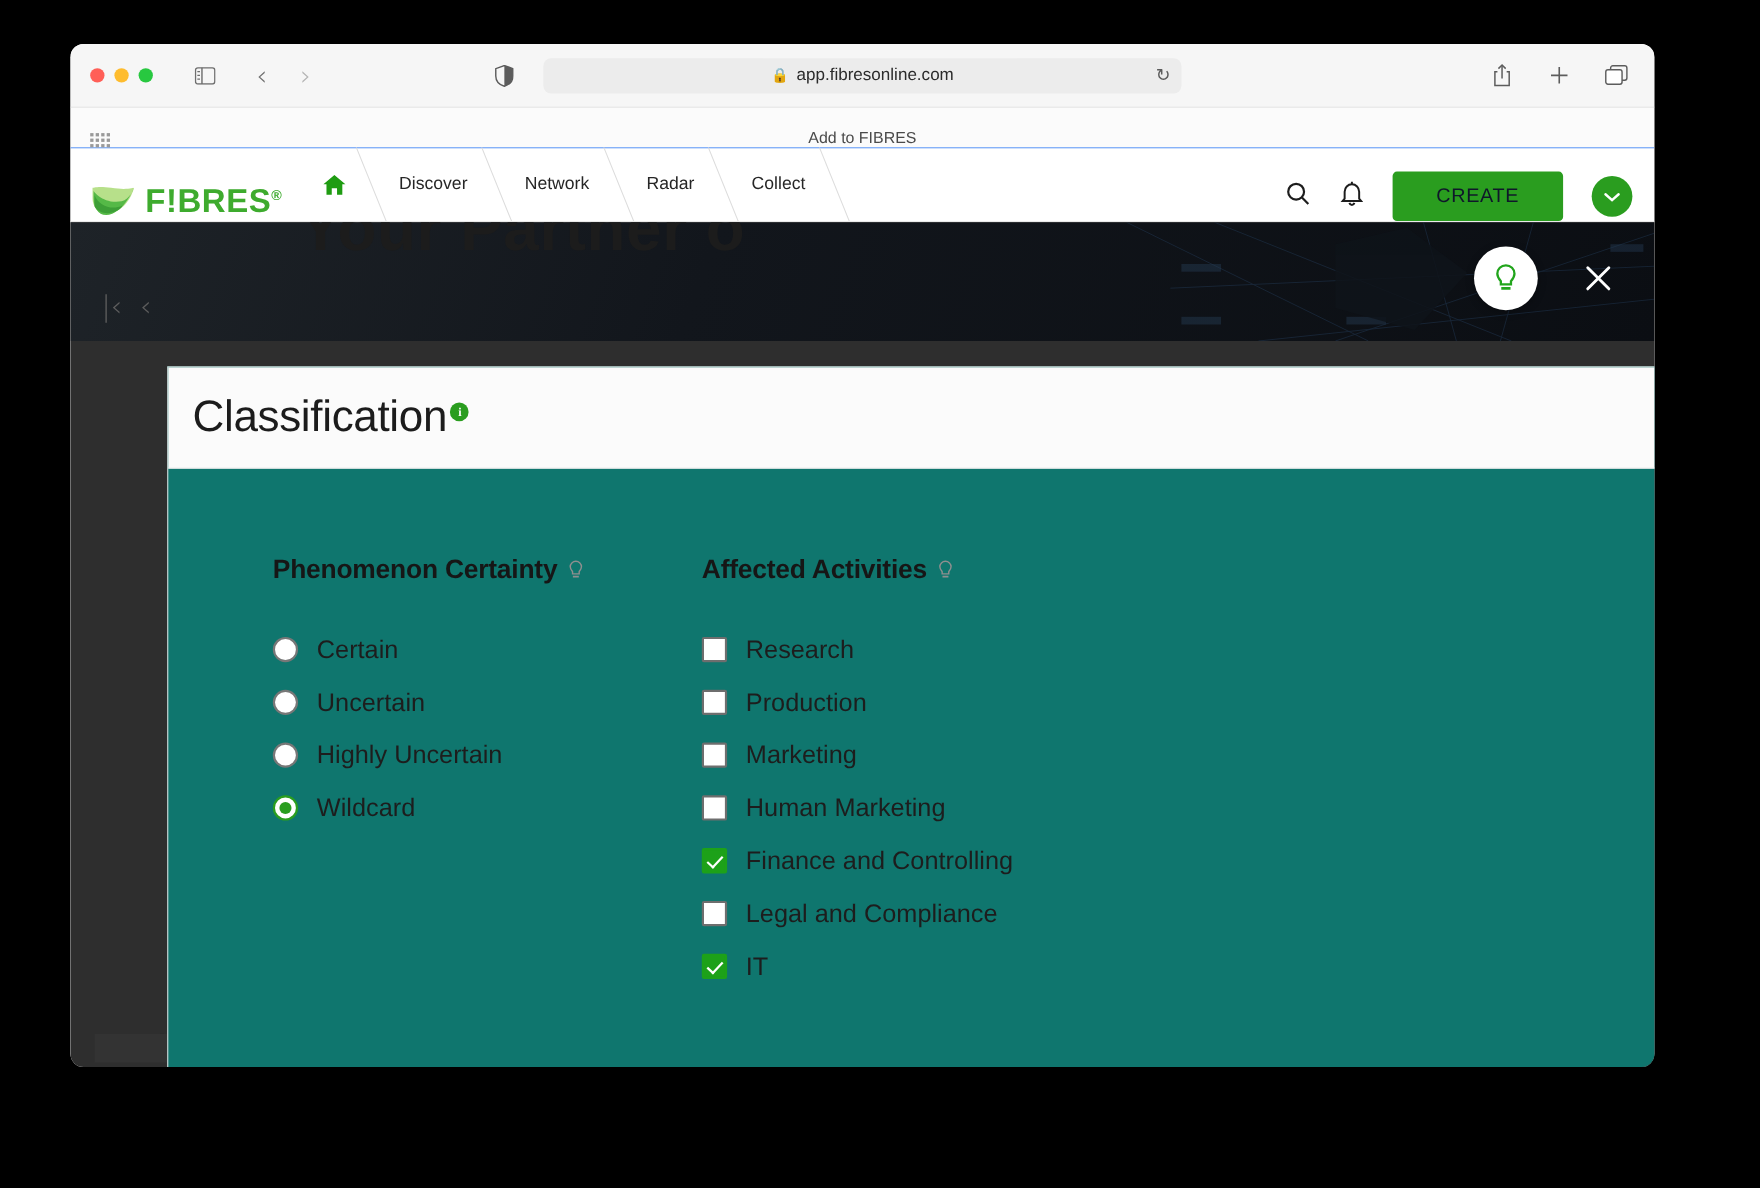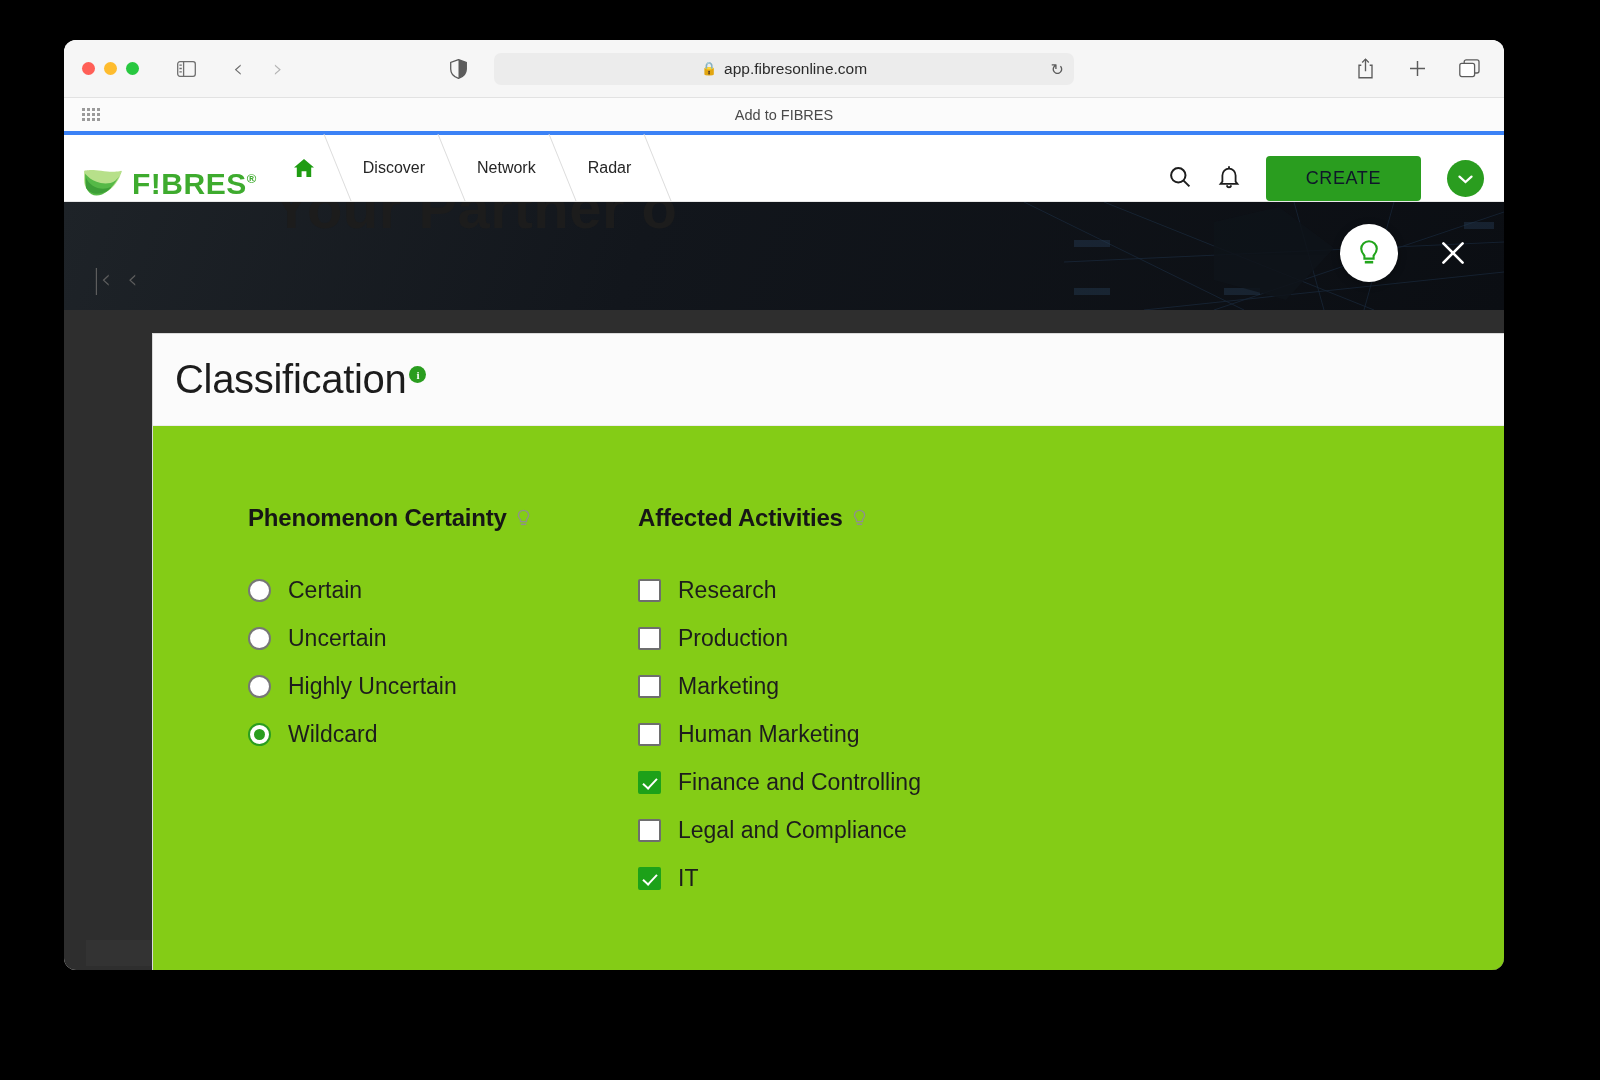--- a/index.html
+++ b/index.html
@@ -70,22 +70,22 @@
 
   .toolbar-right {
     position: absolute; right: 20px;
     display: flex; align-items: center; gap: 22px;
   }
 
   
   .bookmarks-bar {
     height: 37px;
     background: #fbfbfb;
-    border-bottom: 4px solid #3b82f6;
-    display: flex; align-items: center;
+    border-bottom: 1px solid #3b82f6;
+    display: flex; align-items: flex-end;
     position: relative;
     padding: 0 18px;
   }
   .dots-grid {
     display: grid;
     grid-template-columns: repeat(4, 3px);
     grid-template-rows: repeat(3, 3px);
     gap: 2px;
   }
   .dots-grid i { background: #9a9a9a; width: 3px; height: 3px; display: block; }
@@ -211,21 +211,21 @@
     position: absolute;
     left: 22px; right: 22px; bottom: 4px; height: 26px;
     background: #333333;
   }
 
   
   .modal {
     position: absolute;
     top: 293px; left: 88px;
     width: 1388px; height: 655px;
-    background: #84cc16;
+    background: #0f766e;
     border: 1px solid #dadada;
     display: flex; flex-direction: column;
   }
   .modal-head {
     height: 92px;
     background: #fbfbfb;
     border-bottom: 1px solid #ededed;
     display: flex; align-items: center;
     padding: 0 22px;
   }
@@ -420,20 +420,23 @@
         </svg>
       </div>
       <div class="nav-item">
         <span>Discover</span>
       </div>
       <div class="nav-item">
         <span>Network</span>
       </div>
       <div class="nav-item">
         <span>Radar</span>
+      </div>
+      <div class="nav-item">
+        <span>Collect</span>
       </div>
     </div>
 
     <div class="header-right">
       <div>
         <svg width="24" height="24" viewBox="0 0 24 24" fill="none" stroke="#1d1d1d" stroke-width="2">
           <circle cx="10.3" cy="10.3" r="7.2"></circle>
           <line x1="15.6" y1="15.6" x2="21.4" y2="21.4"></line>
         </svg>
       </div>

